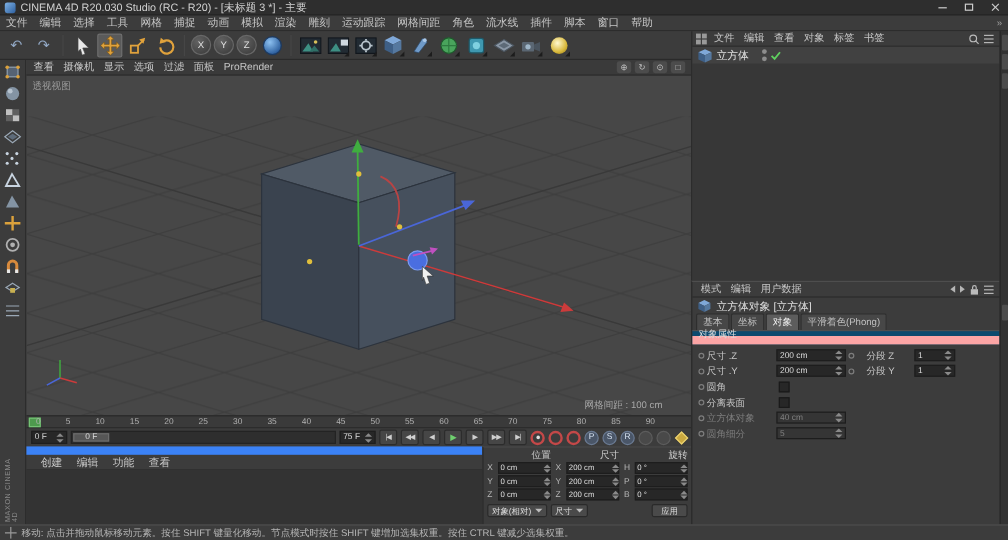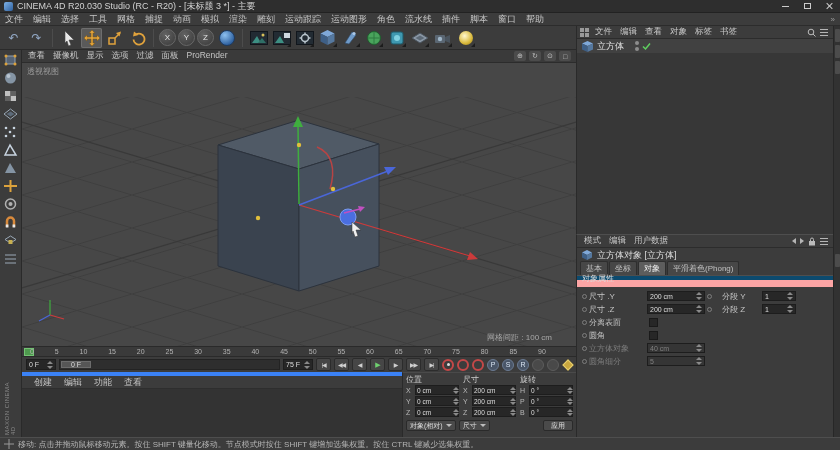--- a/index.html
+++ b/index.html
@@ -56,29 +56,29 @@
   .t-slider{flex:1;height:11px;background:#2e2e2e;border:1px solid #232323;position:relative}
   .t-handle{position:absolute;left:1px;top:1px;bottom:1px;width:30px;background:#565656;border:1px solid #6c6c6c;font-size:7px;color:#ddd;display:flex;align-items:center;justify-content:center}
   .t-btn{width:15px;height:13px;background:#464646;border:1px solid #2c2c2c;border-radius:2px;font-size:6px;color:#cfcfcf;display:flex;align-items:center;justify-content:center;flex:none;letter-spacing:-1px}
   .t-btn.play{color:#6fd06f;font-size:7px}
   .rec{width:12px;height:12px;border-radius:50%;border:2px solid #c44848;flex:none;display:flex;align-items:center;justify-content:center}
   .rec i{width:3px;height:3px;border-radius:50%;background:#e0e0e0}
   .tog{width:12px;height:12px;border-radius:50%;background:#4a5668;border:1px solid #6a7a92;color:#d8e4f2;font-size:7px;display:flex;align-items:center;justify-content:center;flex:none}
   .tog.dim{background:#494949;border-color:#5c5c5c}
   .keyi{width:8px;height:8px;background:#caa83f;border:1px solid #e8d070;transform:rotate(45deg);flex:none;margin-left:2px}
   
-  #materials{position:absolute;left:22px;top:372px;width:380px;height:65px;background:#3c3c3c;border-top:4px solid #3b82f6}
+  #materials{position:absolute;left:22px;top:372px;width:380px;height:65px;background:#3c3c3c;border-top:7px solid #3b82f6}
   .mat-menu{height:13px;display:flex;align-items:center;font-size:9px;border-bottom:1px solid #2e2e2e;padding:0 6px}
   .mat-menu .menu-item{padding:0 6px}
   .mat-body{position:absolute;left:0;top:13px;right:0;bottom:0;background:#333}
   
   #coords{position:absolute;left:402px;top:372px;width:174px;height:65px;background:#3c3c3c;border-top:1px solid #4a4a4a;border-left:1px solid #2a2a2a;padding:2px 3px}
   .c-cols{display:flex;gap:4px}
   .c-col{flex:1}
-  .c-head{font-size:8px;color:#cfcfcf;text-align:left;height:10px;line-height:10px}
+  .c-head{font-size:8px;color:#cfcfcf;text-align:right;height:10px;line-height:10px}
   .c-row{display:flex;align-items:center;gap:2px;margin-bottom:1px}
   .c-axis{font-size:7px;width:7px;color:#b8b8b8;flex:none}
   .c-field{flex:1;height:10px;background:#272727;border:1px solid #1d1d1d;font-size:6.5px;color:#ddd;display:flex;align-items:center;padding:0 1px}
   .c-field .spin{width:4px;height:7px}
   .c-foot{display:flex;gap:3px;margin-top:2px;align-items:center}
   .combo{height:11px;background:#4a4a4a;border:1px solid #2a2a2a;border-radius:2px;font-size:7px;color:#ddd;display:flex;align-items:center;padding:0 3px;gap:3px}
   .combo .arr{border-top:3px solid #bdbdbd;border-left:3px solid transparent;border-right:3px solid transparent}
   .apply-btn{margin-left:auto;height:11px;background:#4a4a4a;border:1px solid #2a2a2a;border-radius:2px;font-size:7px;color:#ddd;display:flex;align-items:center;padding:0 7px}
   
   #om{position:absolute;left:576px;top:26px;width:257px;height:208px;background:#3c3c3c;border-left:1px solid #2a2a2a}
@@ -140,21 +140,21 @@
       <span class="menu-item">编辑</span>
       <span class="menu-item">选择</span>
       <span class="menu-item">工具</span>
       <span class="menu-item">网格</span>
       <span class="menu-item">捕捉</span>
       <span class="menu-item">动画</span>
       <span class="menu-item">模拟</span>
       <span class="menu-item">渲染</span>
       <span class="menu-item">雕刻</span>
       <span class="menu-item">运动跟踪</span>
-      <span class="menu-item">运动图形</span>
+      <span class="menu-item">网格间距</span>
       <span class="menu-item">角色</span>
       <span class="menu-item">流水线</span>
       <span class="menu-item">插件</span>
       <span class="menu-item">脚本</span>
       <span class="menu-item">窗口</span>
       <span class="menu-item">帮助</span>
     </div>
   <span class="mb-right">»</span>
 </div>
 
@@ -639,55 +639,55 @@
     <span class="am-tab">基本</span>
     <span class="am-tab">坐标</span>
     <span class="am-tab active">对象</span>
     <span class="am-tab">平滑着色(Phong)</span>
   </div>
   <div class="am-section">对象属性</div>
   <div class="am-body">
     <div>
         <div class="am-row">
         <i class="kdot"></i>
+        <span class="am-lab">尺寸 .Z</span>
+        <div class="am-field">
+            <span>200 cm</span>
+            <i class="spin"></i>
+          </div>
+        <i class="kdot"></i>
+        <span class="am-lab2">分段 Z</span>
+        <div class="am-field2">
+            <span>1</span>
+            <i class="spin"></i>
+          </div>
+      </div>
+        <div class="am-row">
+        <i class="kdot"></i>
         <span class="am-lab">尺寸 .Y</span>
         <div class="am-field">
             <span>200 cm</span>
             <i class="spin"></i>
           </div>
         <i class="kdot"></i>
         <span class="am-lab2">分段 Y</span>
         <div class="am-field2">
             <span>1</span>
             <i class="spin"></i>
           </div>
       </div>
-        <div class="am-row">
-        <i class="kdot"></i>
-        <span class="am-lab">尺寸 .Z</span>
-        <div class="am-field">
-            <span>200 cm</span>
-            <i class="spin"></i>
-          </div>
-        <i class="kdot"></i>
-        <span class="am-lab2">分段 Z</span>
-        <div class="am-field2">
-            <span>1</span>
-            <i class="spin"></i>
-          </div>
-      </div>
-      </div>
+      </div>
+    <div class="am-row">
+      <i class="kdot"></i>
+      <span class="am-lab">圆角</span>
+      <div class="checkbox"></div>
+    </div>
     <div class="am-row">
       <i class="kdot"></i>
       <span class="am-lab">分离表面</span>
-      <div class="checkbox"></div>
-    </div>
-    <div class="am-row">
-      <i class="kdot"></i>
-      <span class="am-lab">圆角</span>
       <div class="checkbox"></div>
     </div>
     <div class="am-row dim">
       <i class="kdot"></i>
       <span class="am-lab">立方体对象</span>
       <div class="am-field">
           <span>40 cm</span>
           <i class="spin"></i>
         </div>
     </div>

